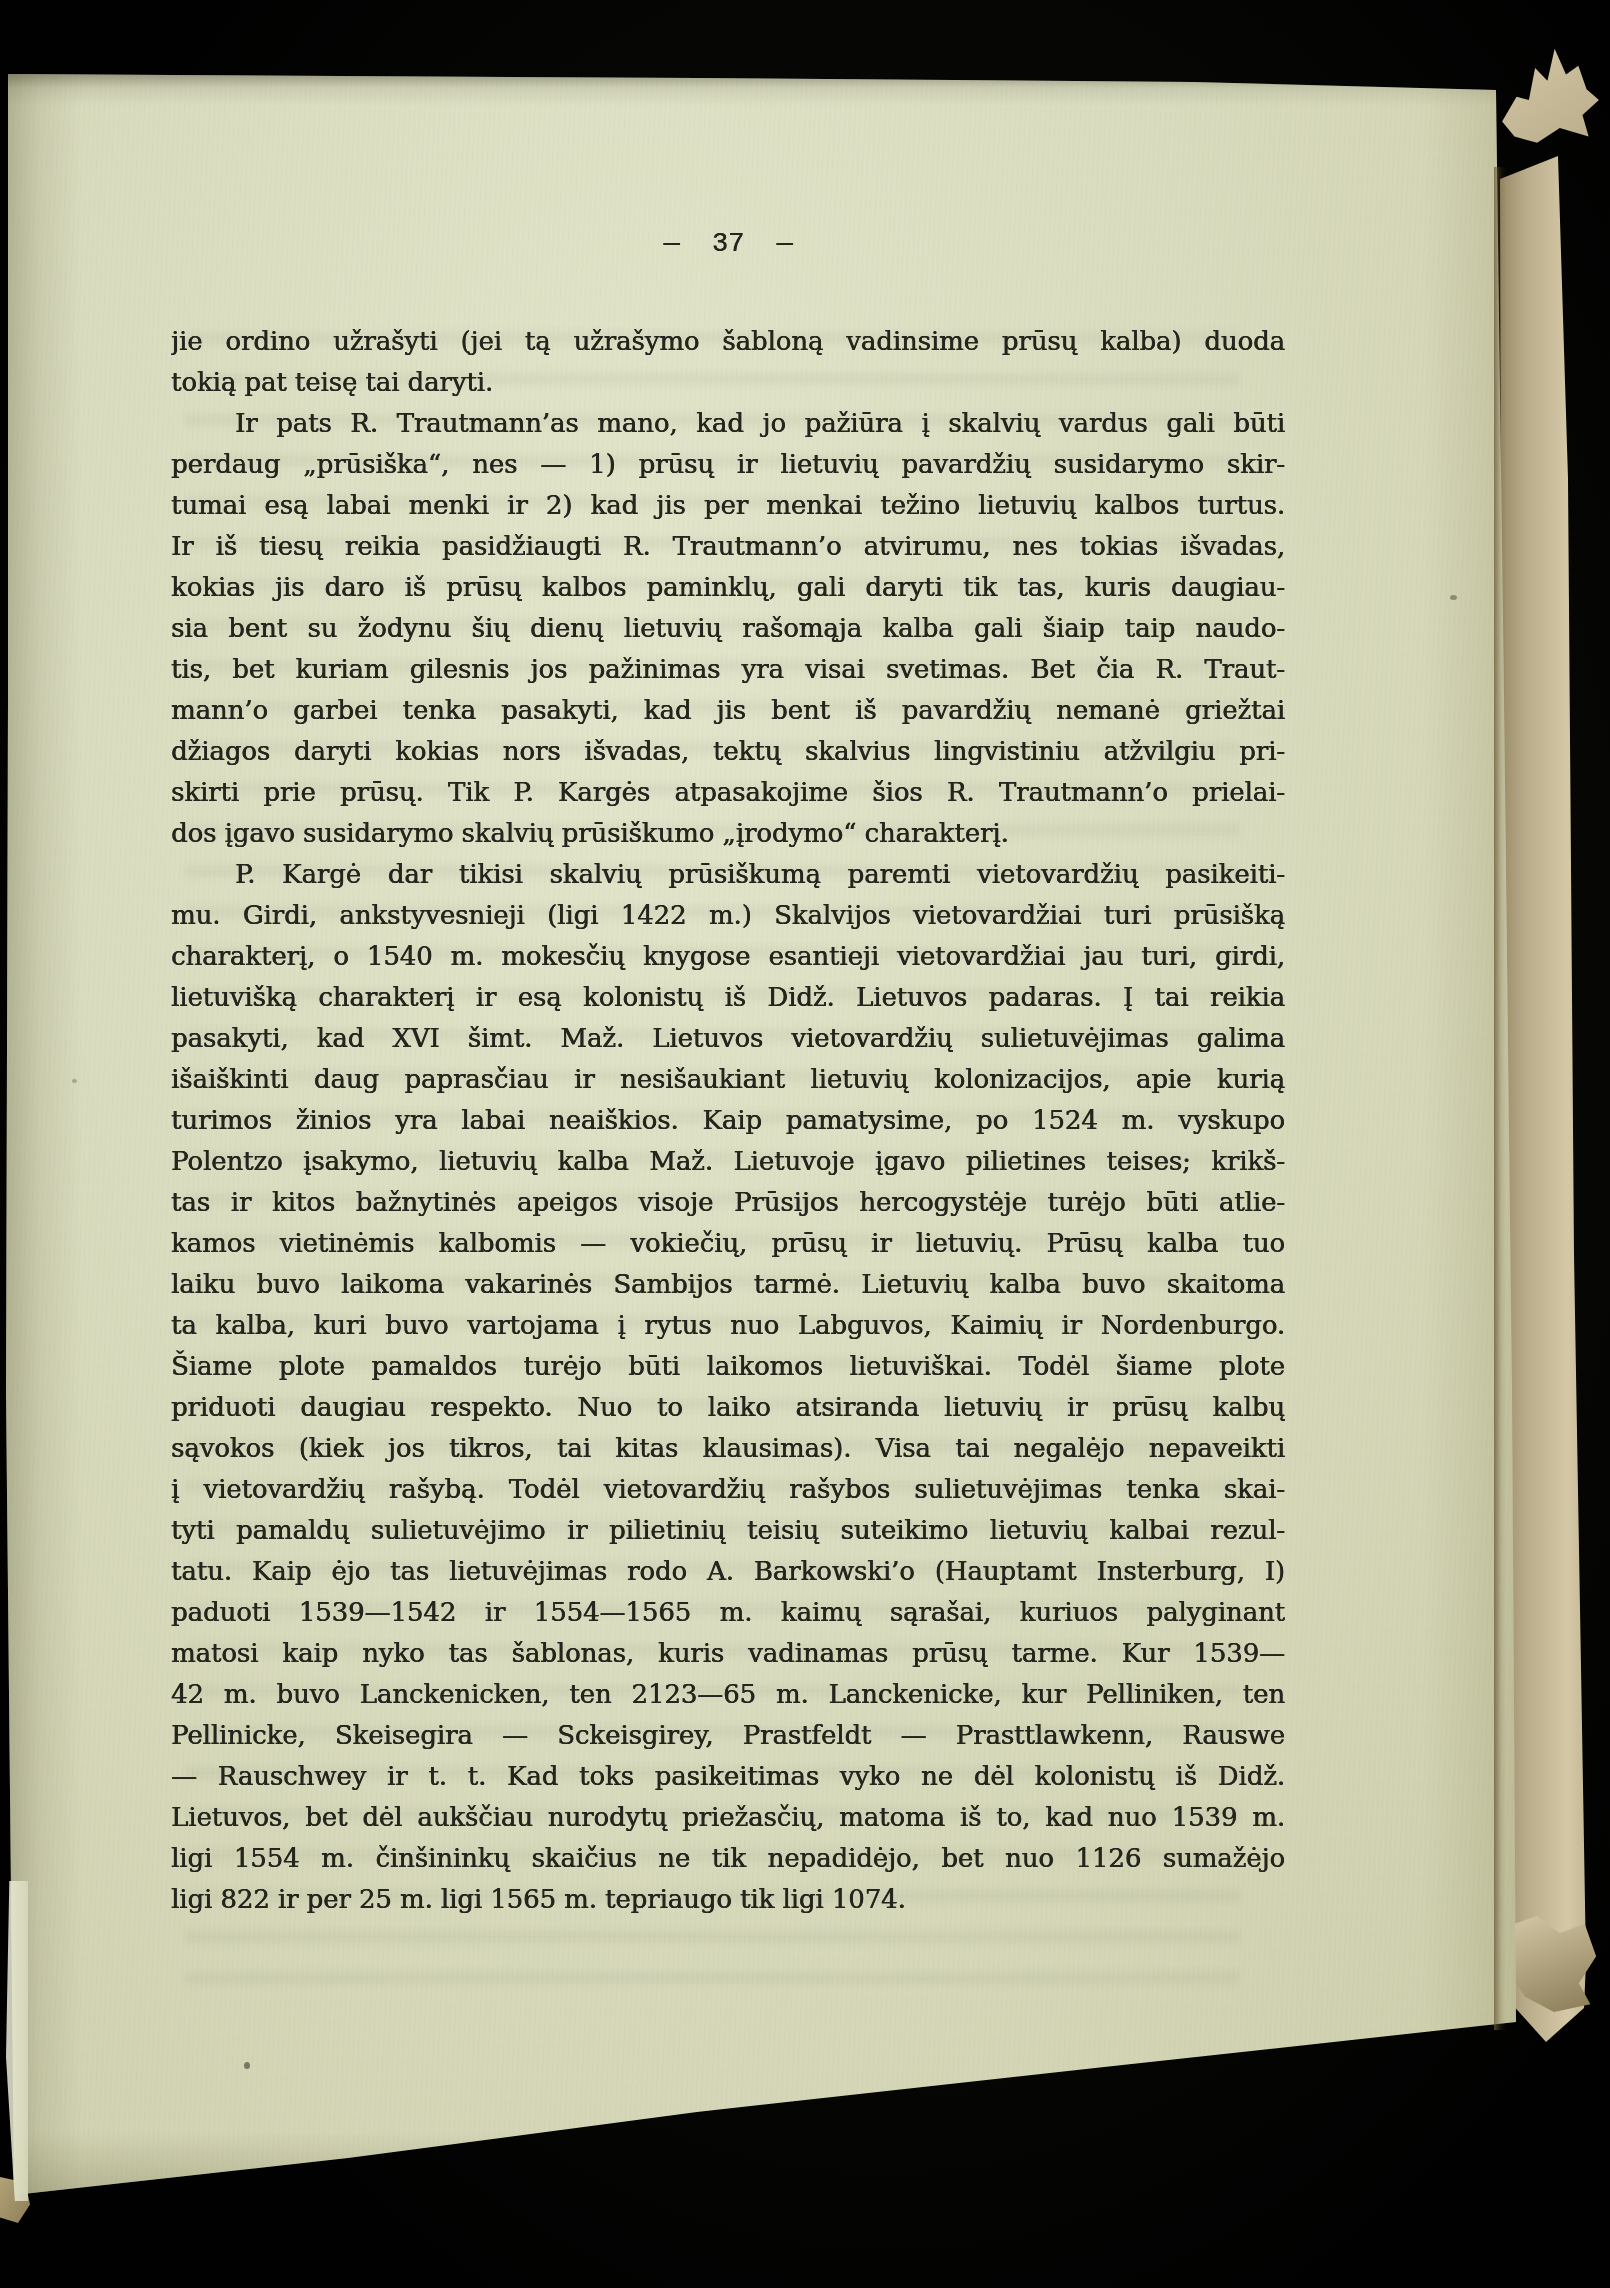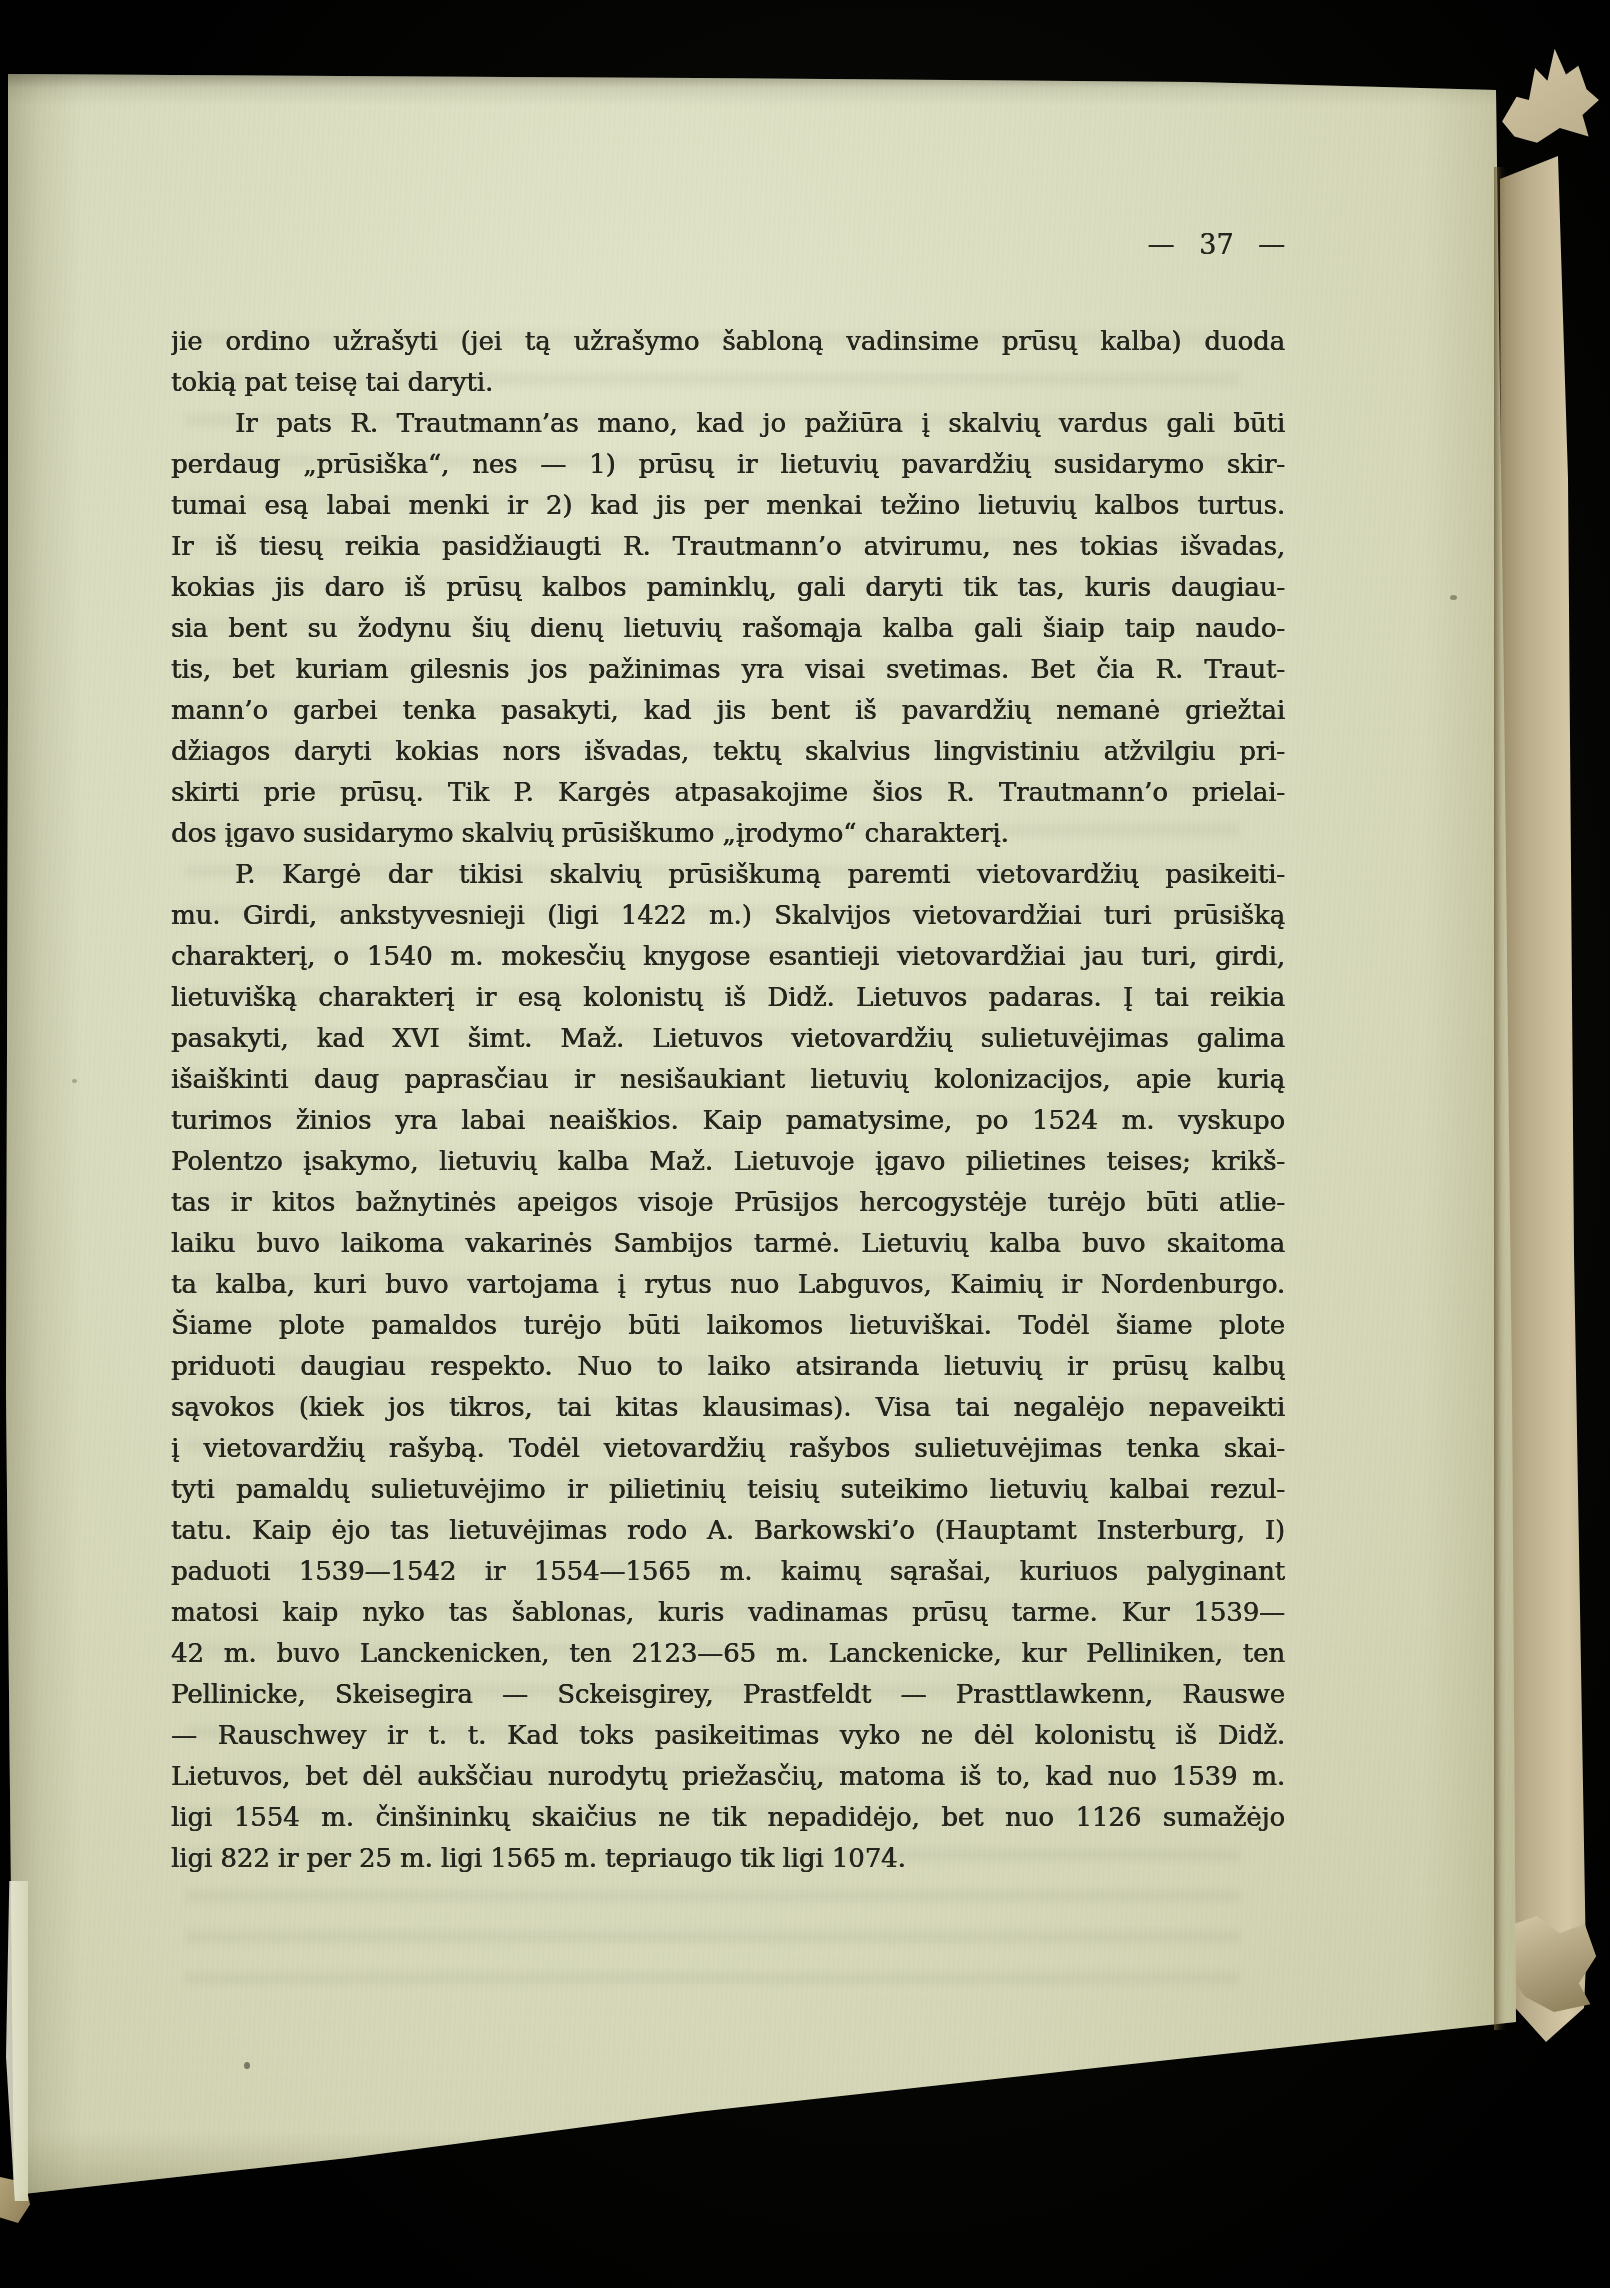--- a/index.html
+++ b/index.html
@@ -81,25 +81,26 @@
     width: 30px; height: 46px;
     background: linear-gradient(120deg, #b2a277, #8d7e58);
     clip-path: polygon(0 0, 85% 12%, 100% 60%, 60% 100%, 0 88%);
   }
 
   
   .page-number {
     position: absolute;
     left: 165px; top: 157px;
     width: 1114px;
-    text-align: right;
+    text-align: center;
     font-size: 27px;
     color: var(--ink);
     word-spacing: 16px;
     text-shadow: 0.4px 0 currentColor;
+    font-family: Liberation Mono, monospace;
   }
   .text-block {
     position: absolute;
     left: 165px; top: 233px;
     width: 1114px;
     color: var(--ink);
     font-size: 26px;
     letter-spacing: -0.1px;
     margin-top: 16px;
   }
@@ -167,20 +168,21 @@
         <div class="line para-end">dos įgavo susidarymo skalvių prūsiškumo „įrodymo“ charakterį.</div>
         <div class="line indent">P. Kargė dar tikisi skalvių prūsiškumą paremti vietovardžių pasikeiti-</div>
         <div class="line">mu. Girdi, ankstyvesnieji (ligi 1422 m.) Skalvijos vietovardžiai turi prūsišką</div>
         <div class="line">charakterį, o 1540 m. mokesčių knygose esantieji vietovardžiai jau turi, girdi,</div>
         <div class="line">lietuvišką charakterį ir esą kolonistų iš Didž. Lietuvos padaras.  Į tai reikia</div>
         <div class="line">pasakyti, kad XVI šimt. Maž. Lietuvos vietovardžių sulietuvėjimas galima</div>
         <div class="line">išaiškinti daug paprasčiau ir nesišaukiant lietuvių kolonizacijos, apie kurią</div>
         <div class="line">turimos žinios yra labai neaiškios.  Kaip pamatysime, po 1524 m. vyskupo</div>
         <div class="line">Polentzo įsakymo, lietuvių kalba Maž. Lietuvoje įgavo pilietines teises; krikš-</div>
         <div class="line">tas ir kitos bažnytinės apeigos visoje Prūsijos hercogystėje turėjo būti atlie-</div>
+        <div class="line">kamos vietinėmis kalbomis — vokiečių, prūsų ir lietuvių.  Prūsų kalba tuo</div>
         <div class="line">laiku buvo laikoma vakarinės Sambijos tarmė. Lietuvių kalba buvo skaitoma</div>
         <div class="line">ta kalba, kuri buvo vartojama į rytus nuo Labguvos, Kaimių ir Nordenburgo.</div>
         <div class="line">Šiame plote pamaldos turėjo būti laikomos lietuviškai.  Todėl šiame plote</div>
         <div class="line">priduoti daugiau respekto.  Nuo to laiko atsiranda lietuvių ir prūsų kalbų</div>
         <div class="line">sąvokos (kiek jos tikros, tai kitas klausimas).  Visa tai negalėjo nepaveikti</div>
         <div class="line">į vietovardžių rašybą. Todėl vietovardžių rašybos sulietuvėjimas tenka skai-</div>
         <div class="line">tyti pamaldų sulietuvėjimo ir pilietinių teisių suteikimo lietuvių kalbai rezul-</div>
         <div class="line">tatu. Kaip ėjo tas lietuvėjimas rodo A. Barkowski’o (Hauptamt Insterburg, I)</div>
         <div class="line">paduoti 1539—1542 ir 1554—1565 m. kaimų sąrašai, kuriuos palyginant</div>
         <div class="line">matosi kaip nyko tas šablonas, kuris vadinamas prūsų tarme.  Kur 1539—</div>

